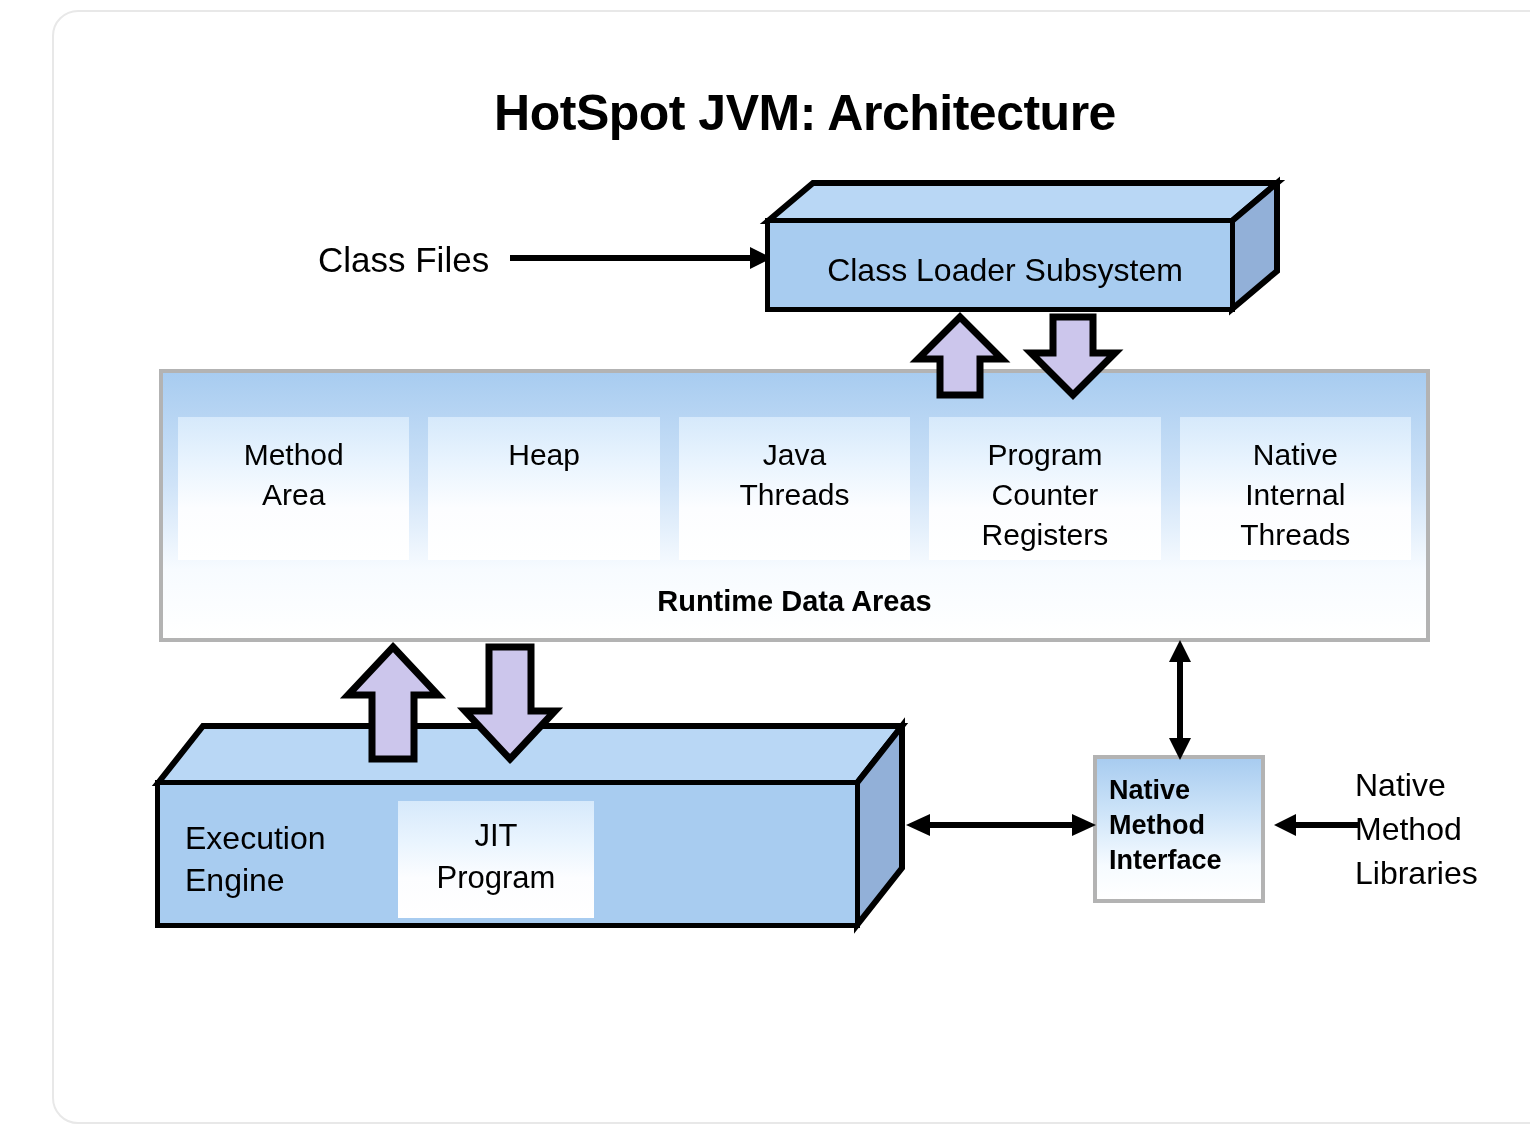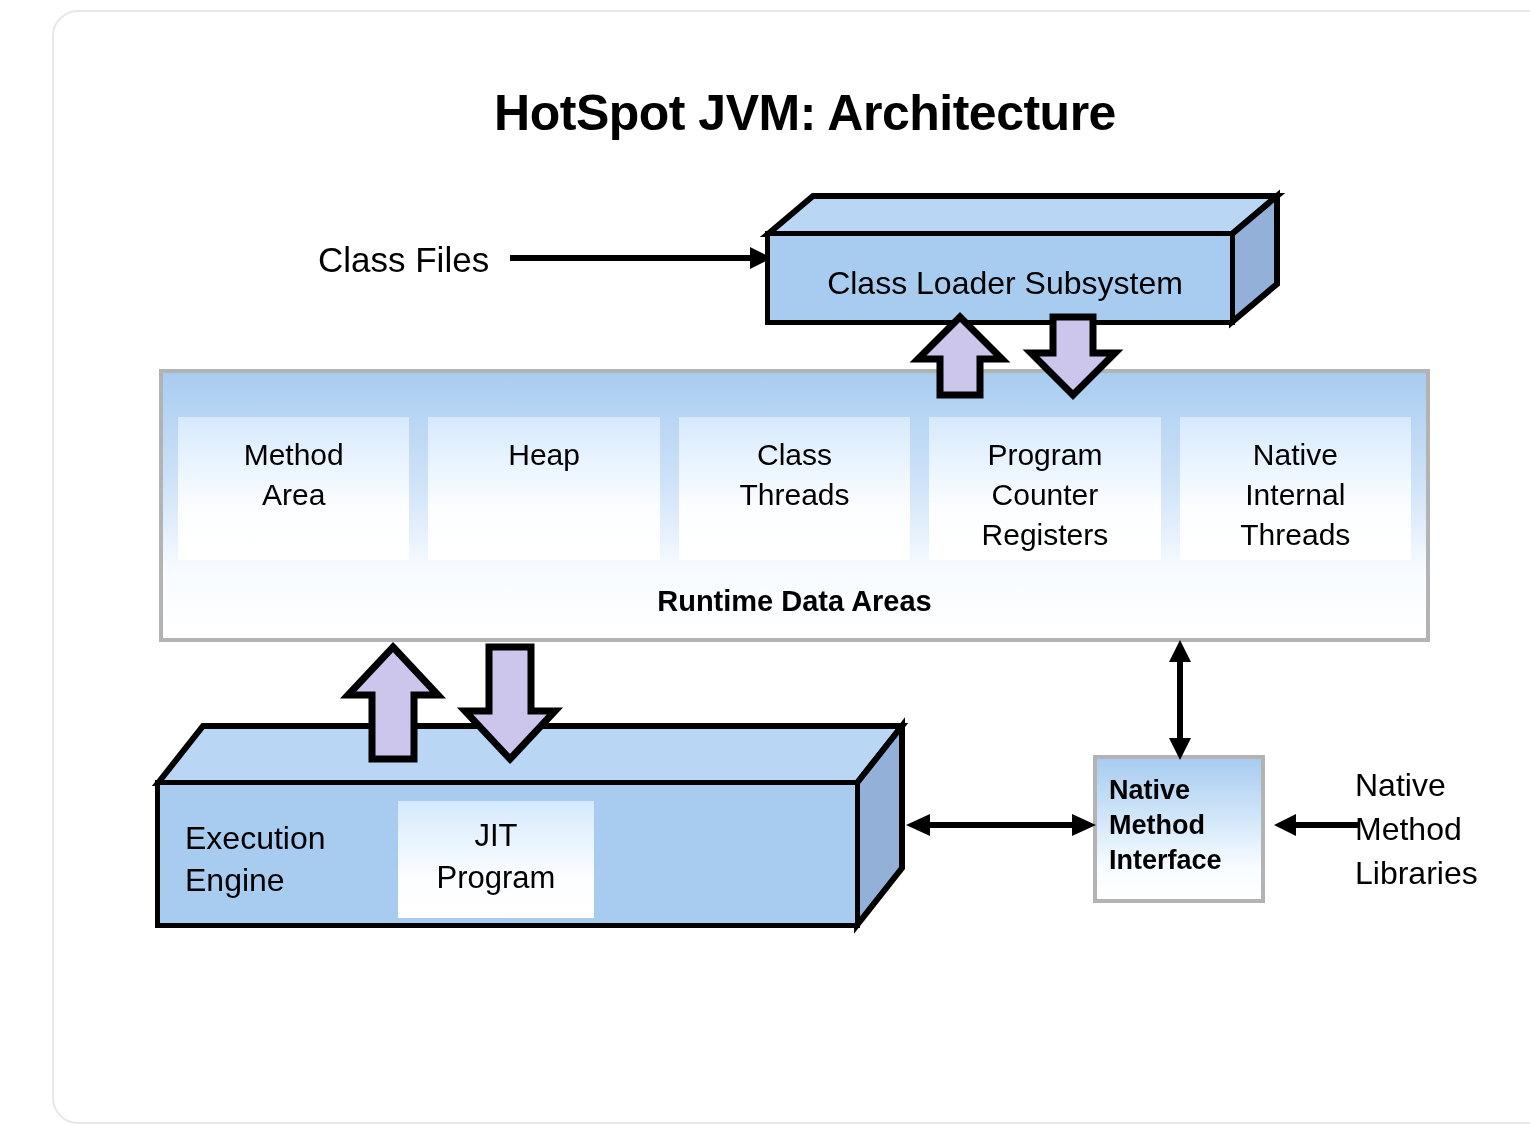--- a/index.html
+++ b/index.html
@@ -58,21 +58,21 @@
     position: absolute;
     left: 0;
     top: 0;
     overflow: visible;
     z-index: 2;
   }
 
   
   #class-loader {
     left: 725px;
-    top: 193px;
+    top: 180px;
     width: 515px;
     height: 144px;
   }
   #class-loader .face-front {
     top: 38px;
     width: 470px;
     height: 94px;
   }
   #class-loader .cl-label {
     position: absolute;
@@ -265,21 +265,21 @@
   </svg>
   <svg id="blockarrow-down-cl" class="block-arrow" viewBox="0 0 92 86">
     <polygon points="46,82 88,40 66,40 66,4 26,4 26,40 4,40" fill="#ccc6ec" stroke="#000" stroke-width="7" stroke-linejoin="miter"></polygon>
   </svg>
 
   <div id="runtime-data-areas">
     <div id="rda-inner-row">
       <div class="rda-cell">Method
 Area</div>
       <div class="rda-cell">Heap</div>
-      <div class="rda-cell">Class
+      <div class="rda-cell">Java
 Threads</div>
       <div class="rda-cell">Program
 Counter
 Registers</div>
       <div class="rda-cell">Native
 Internal
 Threads</div>
     </div>
     <div id="rda-title">Runtime Data Areas</div>
   </div>

